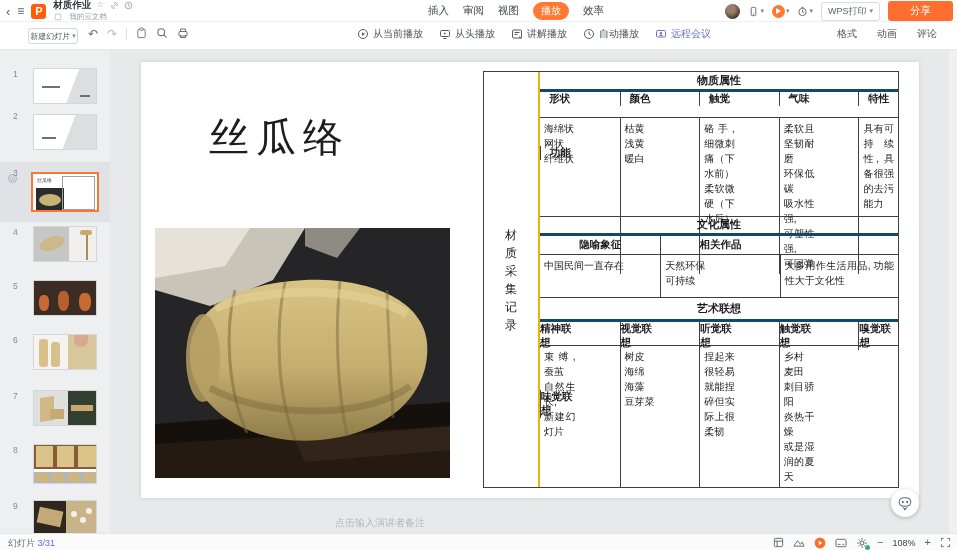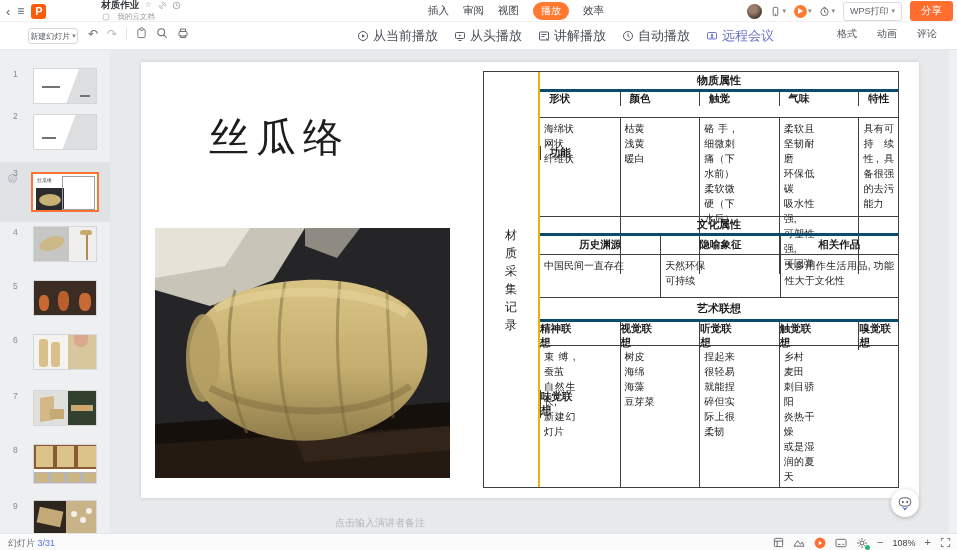--- a/index.html
+++ b/index.html
@@ -6,46 +6,46 @@
   html,body{width:957px;height:550px;overflow:hidden;}
   body{font-family:"Liberation Sans",sans-serif;background:#e7e9eb;color:#3c4043;position:relative;}
   #app{position:absolute;inset:0;width:957px;height:550px;}
 
   
   .titlebar{position:absolute;left:0;top:0;width:957px;height:22px;background:#fff;border-bottom:1px solid #f0f0f0;z-index:30;}
   .tb-left{position:absolute;left:6px;top:0;height:22px;display:flex;align-items:center;gap:7px;}
   .chev{font-size:13px;color:#62666d;line-height:1;}
   .burger{font-size:12px;color:#62666d;}
   .logo{width:15px;height:15px;border-radius:3px;background:#ff5c0a;color:#fff;font-weight:bold;font-size:11px;display:flex;align-items:center;justify-content:center;}
-  .doc-meta{display:flex;flex-direction:column;line-height:1;margin-left:48px;}
+  .doc-meta{display:flex;flex-direction:column;line-height:1;}
   .doc-title-row{display:flex;align-items:center;gap:4px;}
   .doc-title{font-size:9.5px;color:#33363b;font-weight:bold;}
   .mini-ic{display:inline-flex;align-items:center;justify-content:center;width:10px;height:10px;color:#9aa0a6;font-size:8px;}
   .doc-loc-row{display:flex;align-items:center;gap:6px;margin-top:2px;}
   .doc-loc{font-size:7.5px;color:#9aa0a6;}
   .menus{position:absolute;left:428px;top:0;height:22px;display:flex;align-items:center;gap:14px;}
   .menu{font-size:10.5px;color:#41454c;cursor:pointer;}
   .menu.active{background:#ff7a30;color:#fff;border-radius:9px;padding:2px 8px;font-size:10px;}
   .tb-right{position:absolute;right:4px;top:0;height:22px;display:flex;align-items:center;gap:8px;}
   .avatar{width:15px;height:15px;border-radius:50%;background:radial-gradient(circle at 40% 35%,#9a7d6b 0 30%,#4a3a33 70%,#2e2520);}
   .ic-group{display:flex;align-items:center;gap:1px;color:#5f6368;}
   .caret{font-size:7px;color:#80868b;}
   .play-circle{width:13px;height:13px;border-radius:50%;background:#ff7a30;display:flex;align-items:center;justify-content:center;}
   .play-circle:before{content:"";display:block;margin-left:1px;border-left:5px solid #fff;border-top:3px solid transparent;border-bottom:3px solid transparent;}
   .wps-print{display:flex;align-items:center;gap:3px;border:1px solid #dadce0;border-radius:3px;padding:2px 6px;font-size:9px;color:#5f6368;}
-  .share-btn{background:#ff6e2e;color:#fff;font-size:10.5px;border-radius:3px;padding:3px 11px;}
+  .share-btn{background:#ff6e2e;color:#fff;font-size:10.5px;border-radius:3px;padding:3px 22px;}
 
   
   .toolbar{position:absolute;left:0;top:22px;width:957px;height:28px;background:#fff;border-bottom:1px solid #e4e6e8;z-index:29;}
   .new-slide{position:absolute;left:28px;top:6px;width:50px;height:16px;border:1px solid #d4d7da;border-radius:3px;display:flex;align-items:center;justify-content:center;gap:2px;font-size:8px;color:#55595f;background:#fff;}
   .tool-ics{position:absolute;left:88px;top:5px;display:flex;align-items:center;gap:9px;color:#6b7077;}
   .tool-ic{font-size:12px;line-height:1;}
   .vdiv{width:1px;height:12px;background:#e0e2e4;}
   .play-actions{position:absolute;left:357px;top:5px;display:flex;align-items:center;gap:16px;}
-  .pa{display:flex;align-items:center;gap:4px;font-size:13px;color:#4a4f58;}
+  .pa{display:flex;align-items:center;gap:4px;font-size:10px;color:#4a4f58;}
   .pa svg{display:block;}
   .pa.meeting{color:#6b74c9;}
   .panel-toggles{position:absolute;right:20px;top:5px;display:flex;align-items:center;gap:20px;font-size:10px;color:#4a4f58;}
 
   
   .sidebar{position:absolute;left:0;top:50px;width:110px;height:483px;background:#edeff1;overflow:hidden;z-index:5;}
   .sel-strip{position:absolute;left:0;top:112px;width:110px;height:60px;background:#e0e3e6;}
   .thumb-row{position:absolute;left:0;width:110px;}
   .tnum{position:absolute;left:13px;top:1px;font-size:8.5px;color:#868b92;}
   .thumb{position:absolute;left:33px;top:0;width:64px;height:36px;background:#fff;border:1px solid #d4d7da;overflow:hidden;}
@@ -445,21 +445,20 @@
             <div class="dcell">柔软且坚韧耐磨
 环保低碳
 吸水性强,
 可塑性强,
 可回弹</div>
             <div class="dcell">具有可持续性, 具备很强的去污能力</div>
           </div>
 
           <div class="sec-h" style="height:26px;">文化属性</div>
           <div class="hrow g3" style="height:25px;">
-            <div class="hcell">历史渊源</div>
             <div class="hcell">隐喻象征</div>
             <div class="hcell">相关作品</div>
           </div>
           <div class="drow g3" style="height:60px;">
             <div class="dcell">中国民间一直存在</div>
             <div class="dcell">天然环保
 可持续</div>
             <div class="dcell">大多用作生活用品, 功能性大于文化性</div>
           </div>
 

